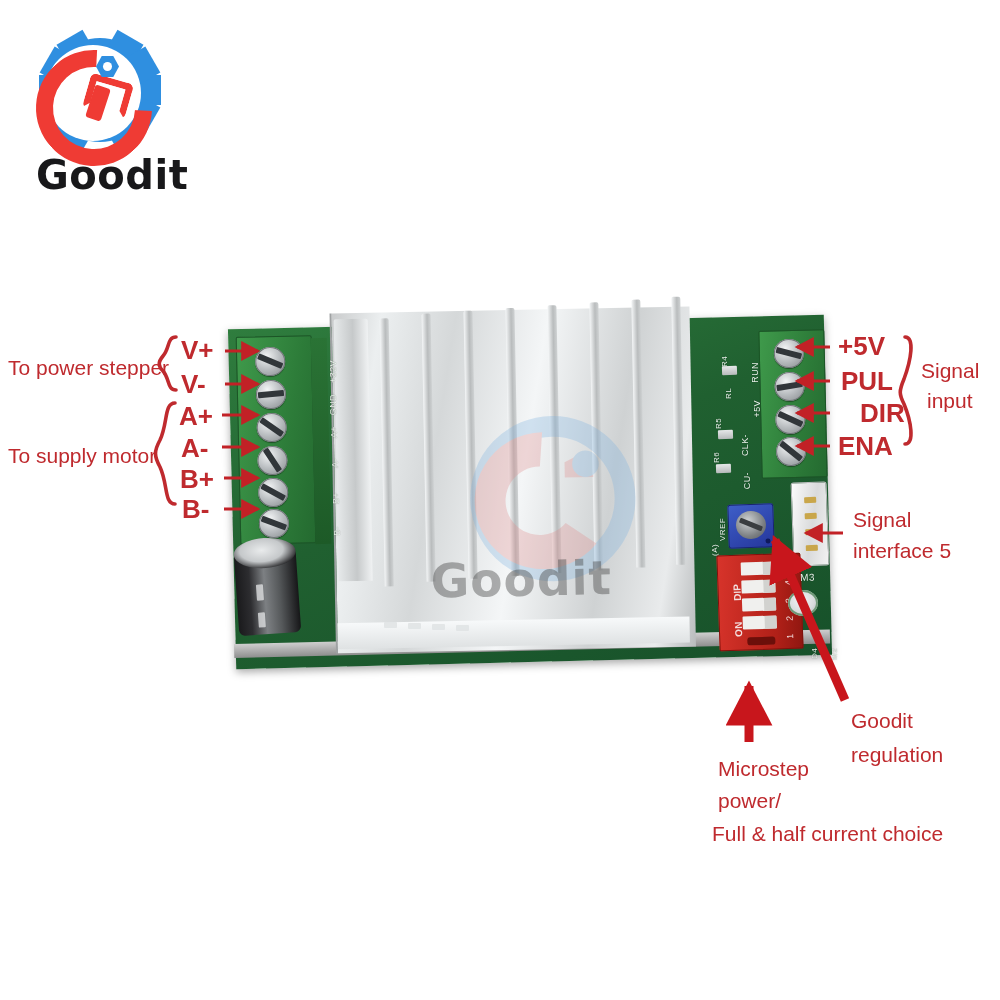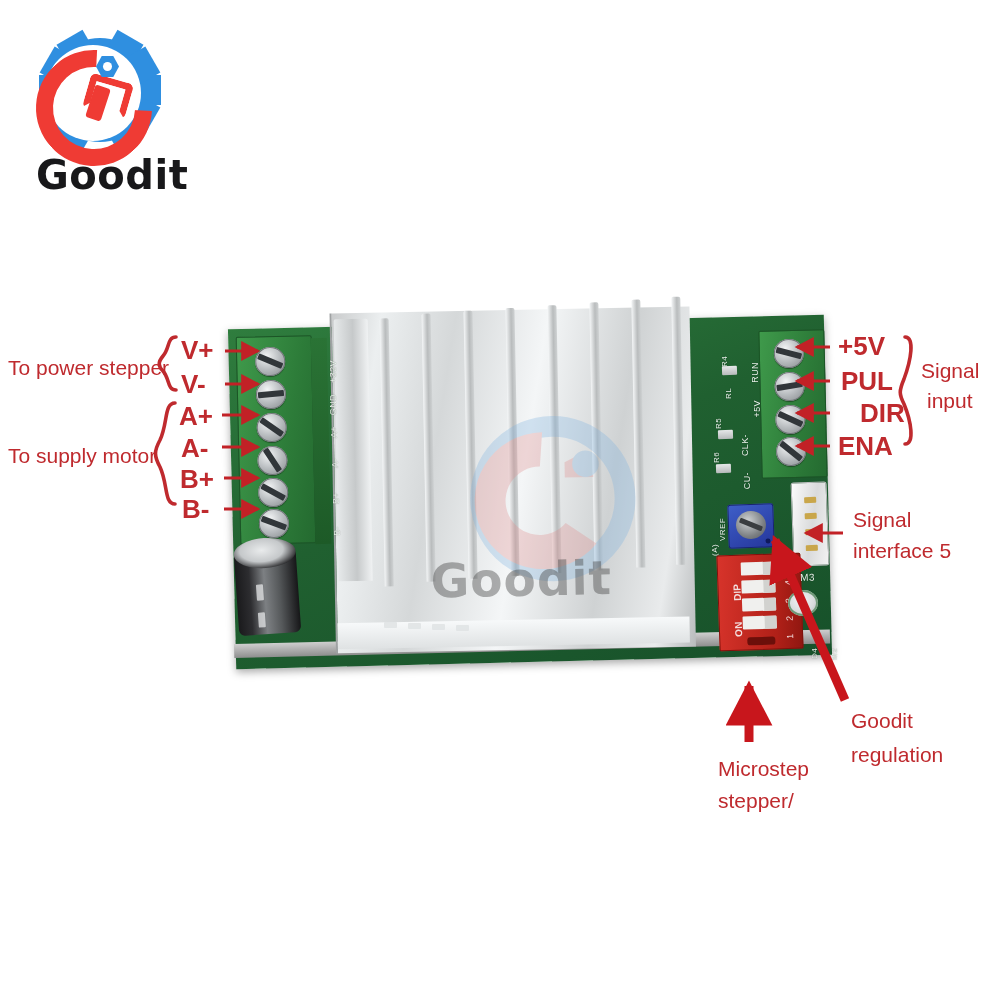--- a/index.html
+++ b/index.html
@@ -388,25 +388,26 @@
   <div class="lbl lbl-mid" style="left:921px; top:359px;">Signal</div>
   <div class="lbl lbl-mid" style="left:927px; top:389px;">input</div>
 
   <div class="lbl lbl-mid" style="left:853px; top:508px;">Signal</div>
   <div class="lbl lbl-mid" style="left:853px; top:539px;">interface 5</div>
 
   <div class="lbl lbl-mid" style="left:851px; top:709px;">Goodit</div>
   <div class="lbl lbl-mid" style="left:851px; top:743px;">regulation</div>
 
   <div class="lbl lbl-mid" style="left:718px; top:757px;">Microstep</div>
-  <div class="lbl lbl-mid" style="left:718px; top:789px;">stepper/</div>
+  <div class="lbl lbl-mid" style="left:718px; top:789px;">power/</div>
 
   <div class="lbl lbl-mid" style="left:712px; top:793px;"></div>
   <div class="lbl lbl-mid" style="left:712px; top:795px; opacity:0;"></div>
 
+  <div class="lbl lbl-mid" style="left:712px; top:822px;">Full &amp; half current choice</div>
 
   <svg class="overlay" viewBox="0 0 1000 1000">
 
     <path d="M176 337 C167 337 170 348 163 356 C158 362 158 366 163 371 C170 379 167 390 176 390" fill="none" stroke="#bf2a2e" stroke-width="3.6" stroke-linecap="round"></path>
 
     <path d="M175 403 C164 403 168 423 160 440 C154 451 154 456 160 467 C168 484 164 504 175 504" fill="none" stroke="#bf2a2e" stroke-width="3.6" stroke-linecap="round"></path>
 
     <path d="M905 337 C915 337 911 360 904 379 C899 391 899 394 904 404 C911 421 915 444 905 444" fill="none" stroke="#bf2a2e" stroke-width="3.6" stroke-linecap="round"></path>
 
     <defs>

